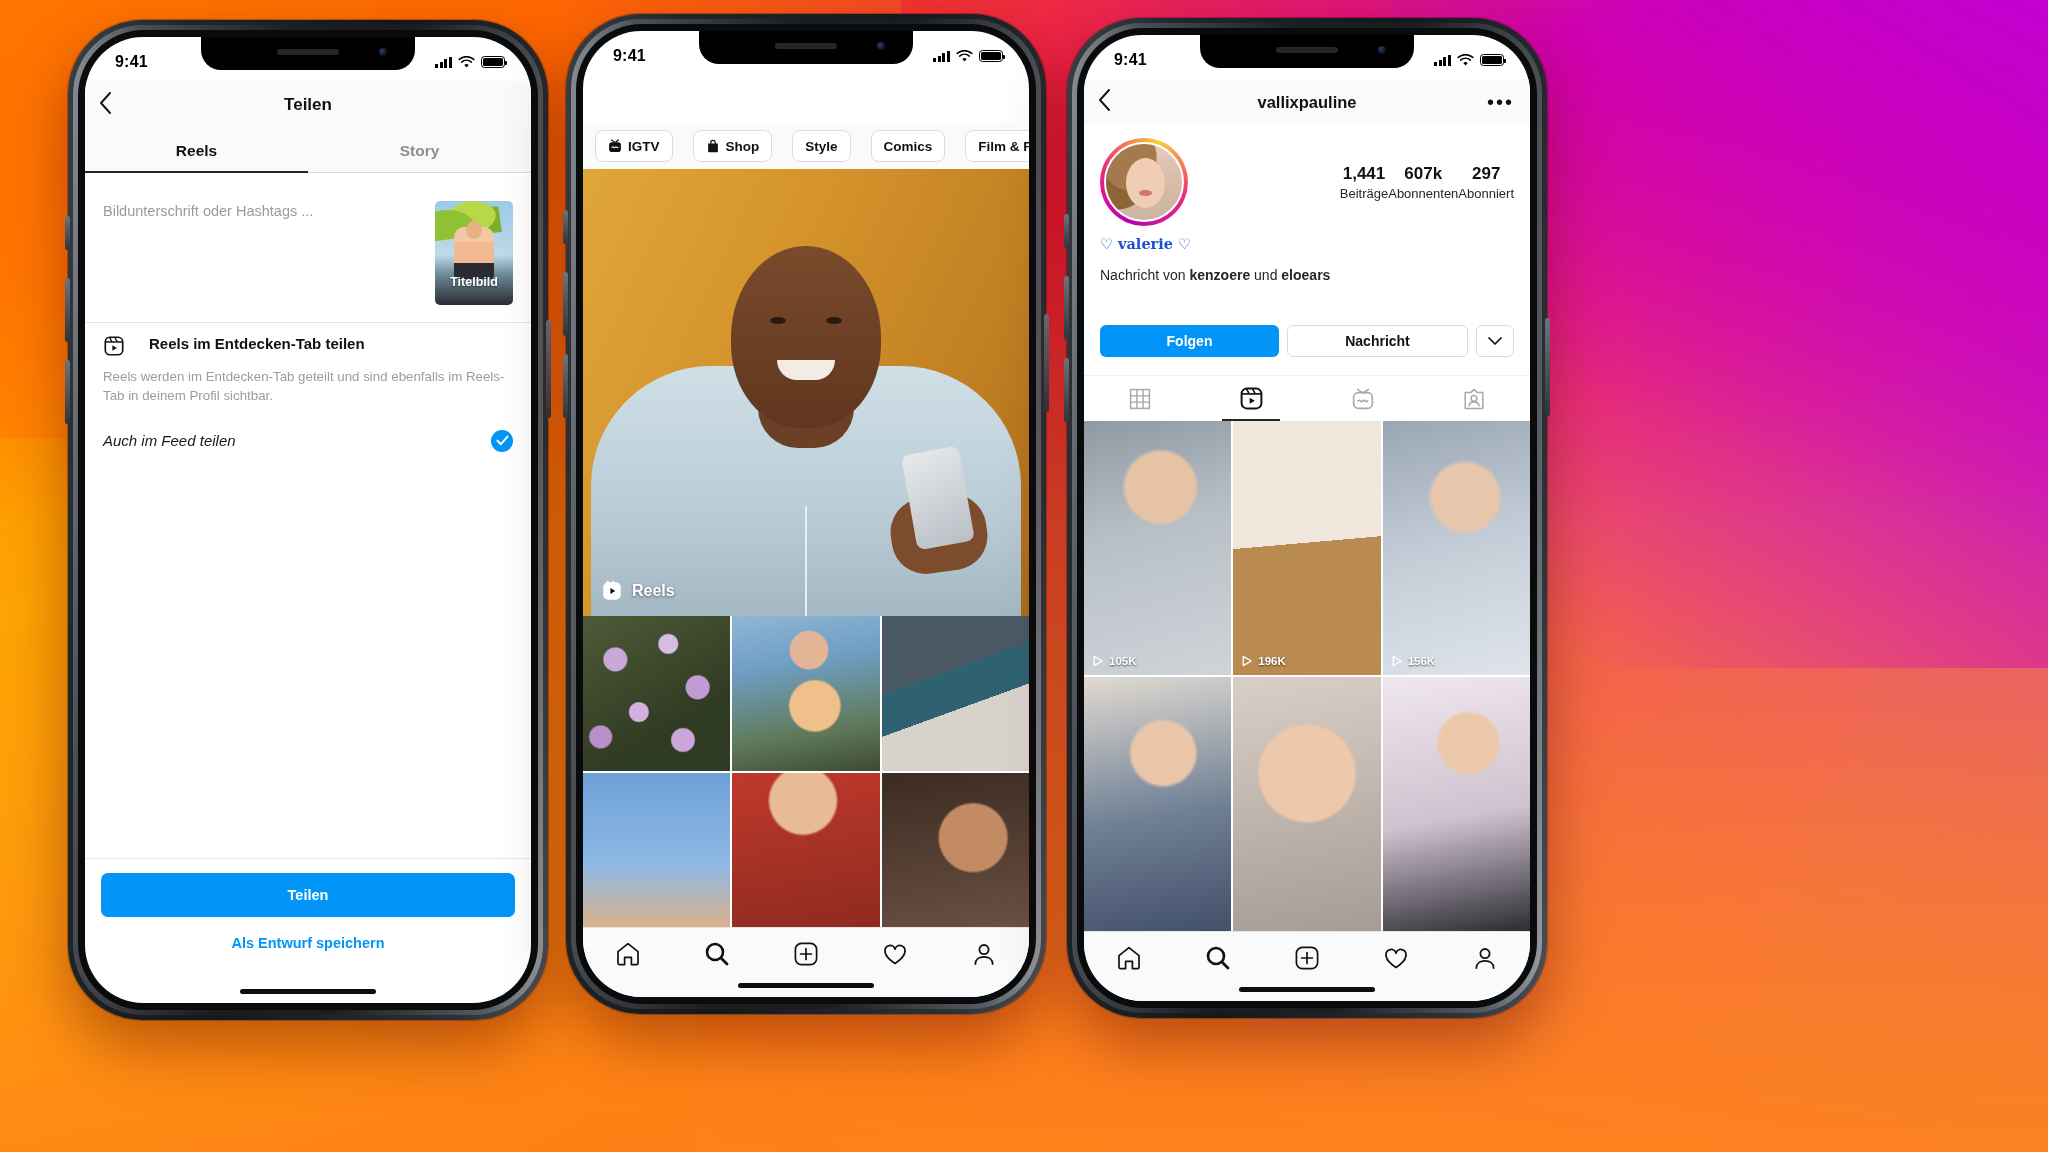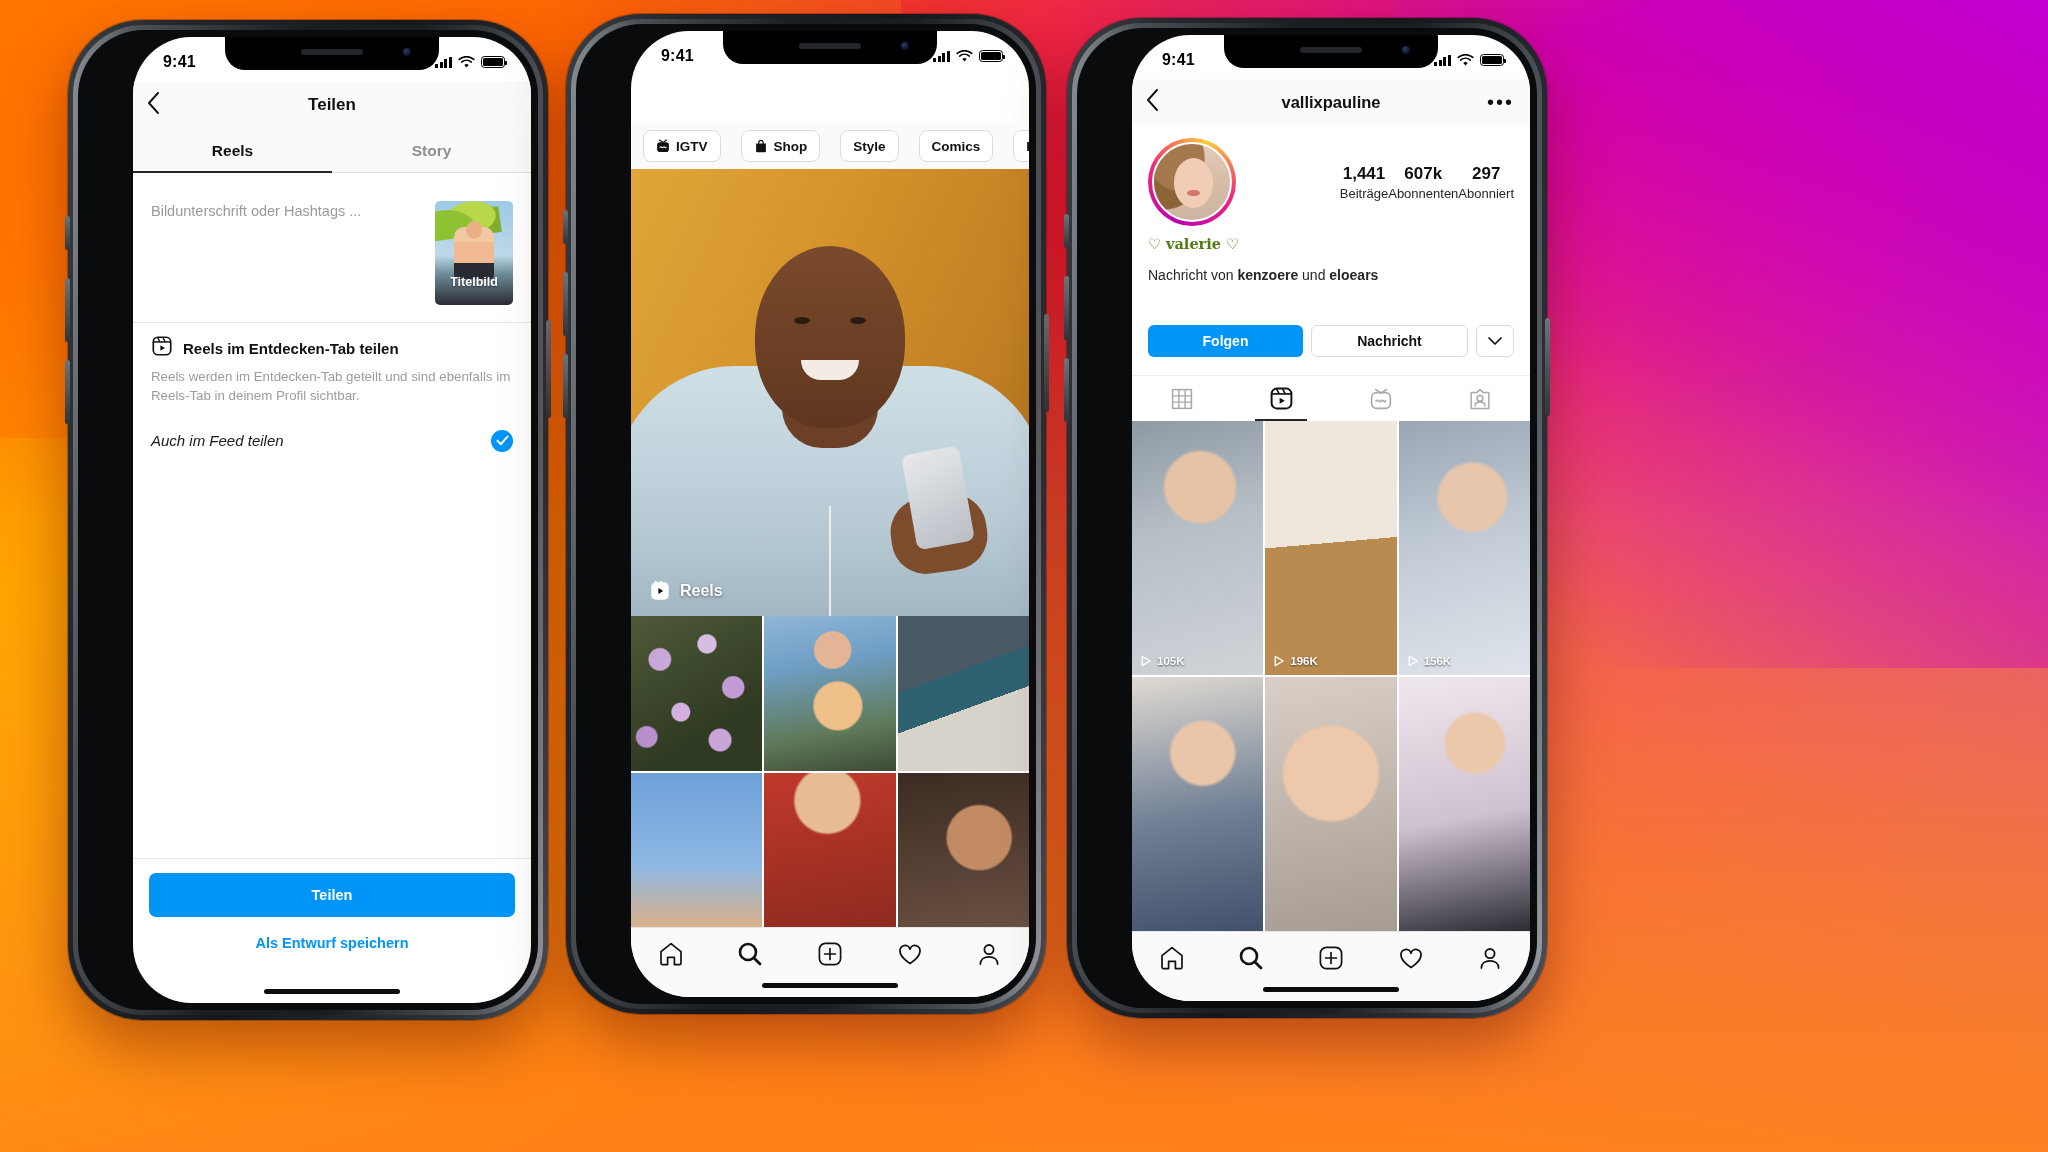--- a/index.html
+++ b/index.html
@@ -68,21 +68,20 @@
     position:absolute; inset:10px;
     border-radius:66px;
     background:#0a0b0c;
   }
   .screen {
     position: absolute;
     left: 17px; top: 17px; right: 17px; bottom: 17px;
     border-radius: 58px;
     overflow: hidden;
     background: #ffffff;
-    margin-left: 48px;
   }
   
   .btn-side{ position:absolute; background: linear-gradient(180deg,#6d7379,#30353a); border-radius:3px; }
   .btn-left-1{ left:-3px; top:196px; width:5px; height:34px;}
   .btn-left-2{ left:-3px; top:258px; width:5px; height:64px;}
   .btn-left-3{ left:-3px; top:340px; width:5px; height:64px;}
   .btn-right-1{ right:-3px; top:300px; width:5px; height:98px;}
 
   #phone1 { left: 68px;  top: 20px; }
   #phone2 { left: 566px; top: 14px; }
@@ -171,21 +170,21 @@
   }
   .thumb .label{
     position:absolute; left:0; right:0; bottom:16px; text-align:center;
     color:#fff; font-size:12.5px; font-weight:700; text-shadow:0 1px 2px rgba(0,0,0,.55);
   }
   .p1-divider{ position:absolute; left:0; right:0; top:285px; height:1px; background:#e4e4e4; }
 
   .p1-section{
     position:absolute; top:298px; left:0; right:0; padding:0 18px;
   }
-  .p1-sec-head{ display:flex; align-items:flex-end; gap:10px; }
+  .p1-sec-head{ display:flex; align-items:flex-start; gap:24px; }
   .p1-sec-title{ font-size:15px; font-weight:700; color:#111; }
   .p1-sec-body{ margin-top:10px; font-size:13.3px; line-height:1.45; color:#9c9c9c; }
   .p1-row{
     margin-top:24px; display:flex; align-items:center; justify-content:space-between;font-style:italic;
   }
   .p1-row-label{ font-size:15px; color:#1a1a1a; }
   .check{
     width:22px; height:22px; border-radius:50%; background:#0095f6;
     display:flex; align-items:center; justify-content:center;
   }
@@ -311,21 +310,21 @@
   }
   .av-hair{ position:absolute; inset:0; background: radial-gradient(ellipse at 30% 18%, #a5794e 0 36%, transparent 38%),
     radial-gradient(ellipse at 12% 60%, #8d6436 0 30%, transparent 32%); }
   .av-face{ position:absolute; left:26%; top:18%; width:52%; height:66%; border-radius:50%; background:#f0cdb4;}
   .av-lips{ position:absolute; left:44%; top:60%; width:16%; height:9%; border-radius:50%; background:#d6766d;}
   .p3-stats{ flex:1; display:flex; align-items:center; justify-content:flex-end; padding-left:6px;}
   .stat{ text-align:center; }
   .stat .n{ font-size:17px; font-weight:700; color:#111;}
   .stat .l{ font-size:13px; color:#262626; margin-top:2px;}
   .p3-bio{ position:absolute; top:200px; left:16px; right:16px; }
-  .p3-bioname{ font-size:14.5px; color:#4d7c0f; font-weight:600; font-family:"DejaVu Serif", serif; }
+  .p3-bioname{ font-size:14.5px; color:#1d4ed8; font-weight:600; font-family:"DejaVu Serif", serif; }
   .p3-followedby{ margin-top:15px; font-size:14px; color:#262626;}
   .p3-followedby b{ font-weight:700;}
   .p3-actions{
     position:absolute; top:290px; left:16px; right:16px; height:32px; display:flex; gap:8px;
   }
   .btn-follow{
     flex:1; background:#0095f6; color:#fff; border-radius:6px;
     display:flex; align-items:center; justify-content:center; font-size:14px; font-weight:700; cursor:pointer;
   }
   .btn-message{

